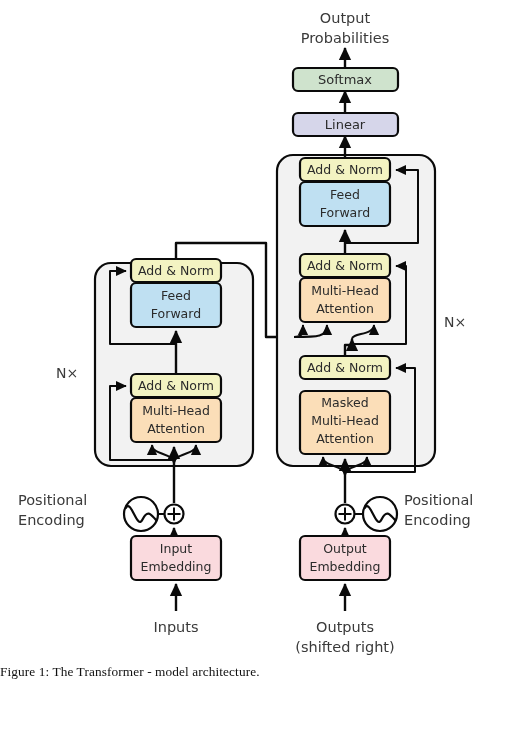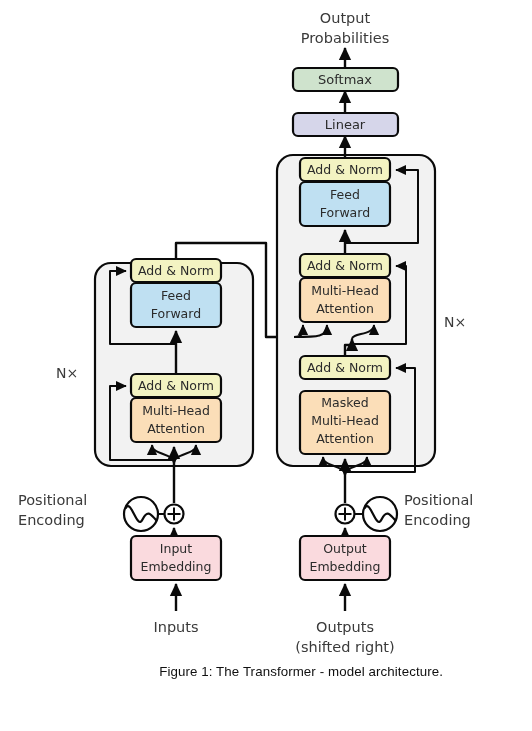--- a/index.html
+++ b/index.html
@@ -90,22 +90,22 @@
   .sine-path {
     fill: none;
     stroke: #0a0a0a;
     stroke-width: 2.2;
   }
   #caption {
     position: absolute;
     left: 0;
     top: 664px;
     width: 443px;
-    text-align: right;
-    font-family: Liberation Sans, sans-serif;
+    text-align: left;
+    font-family: Liberation Serif, serif;
     font-size: 13.3px;
     color: #101010;
     letter-spacing: 0.1px;
   }
 </style>
 </head>
 <body>
 
 <div id="figure-root">
 

